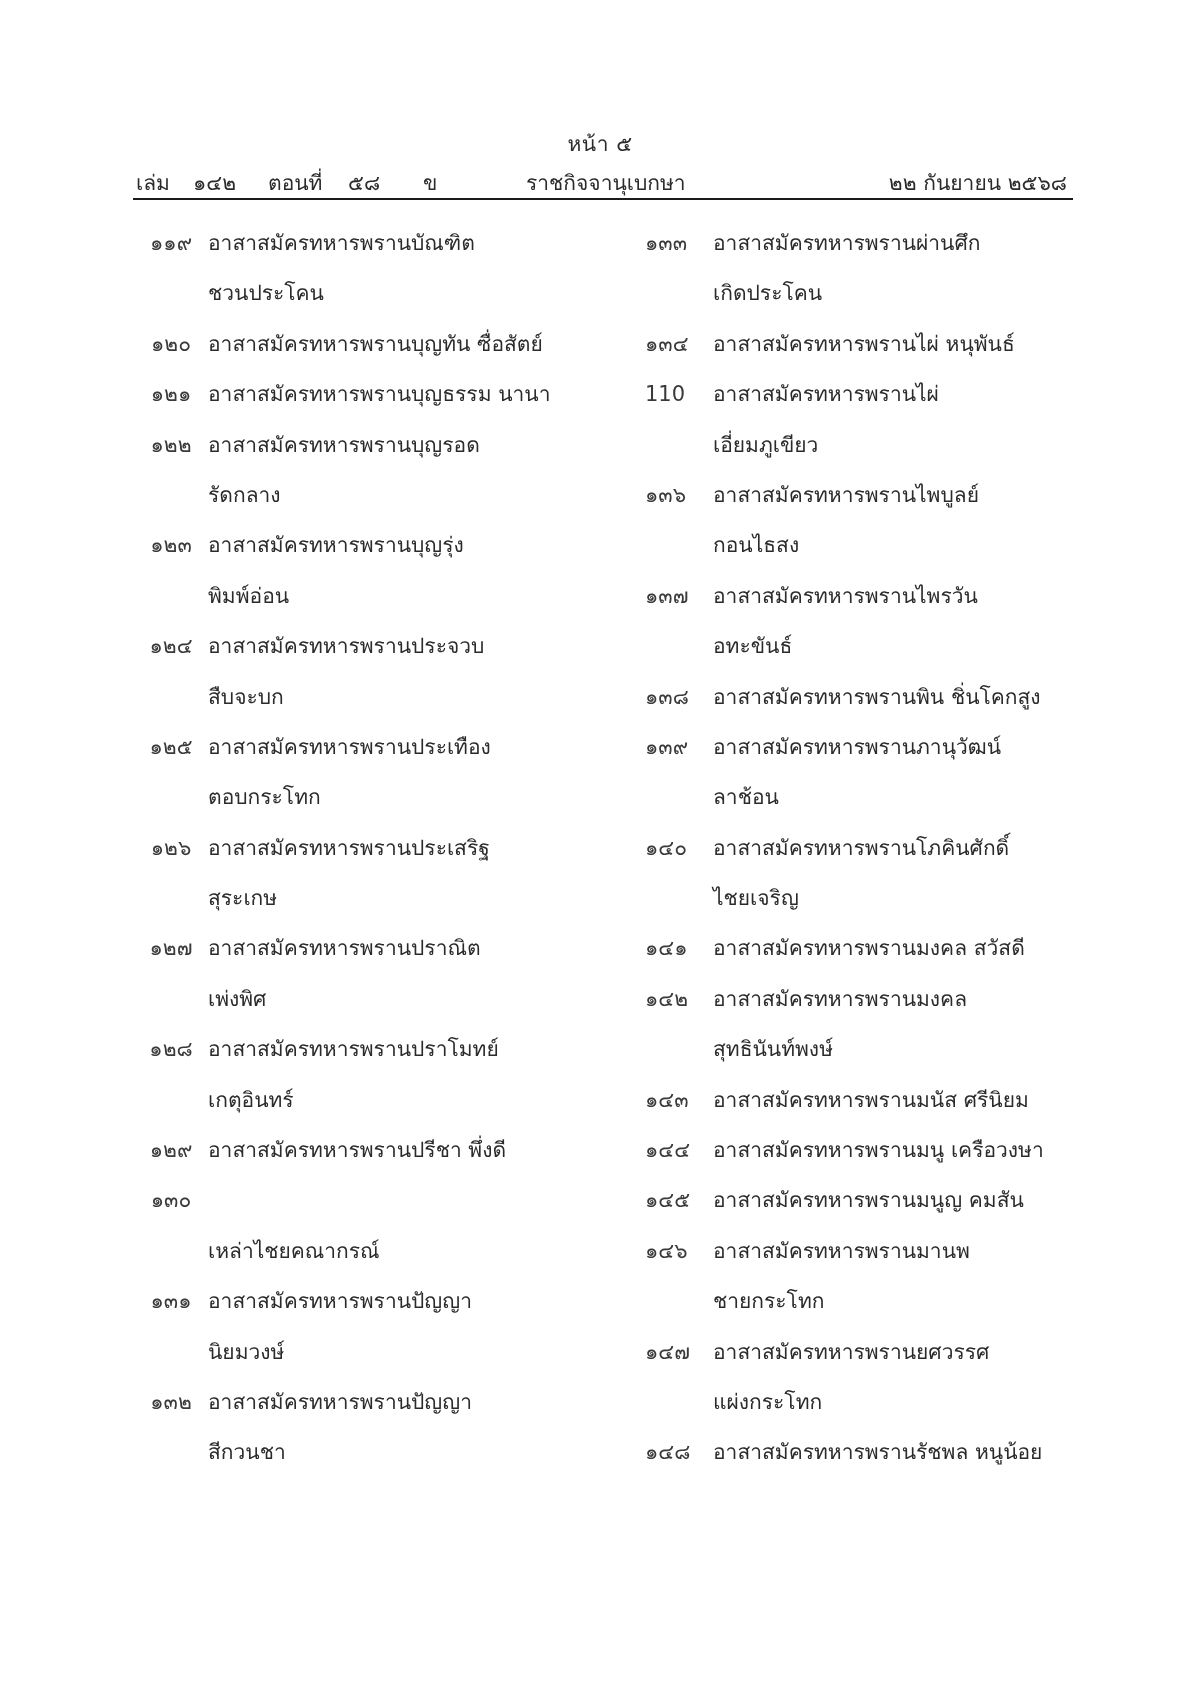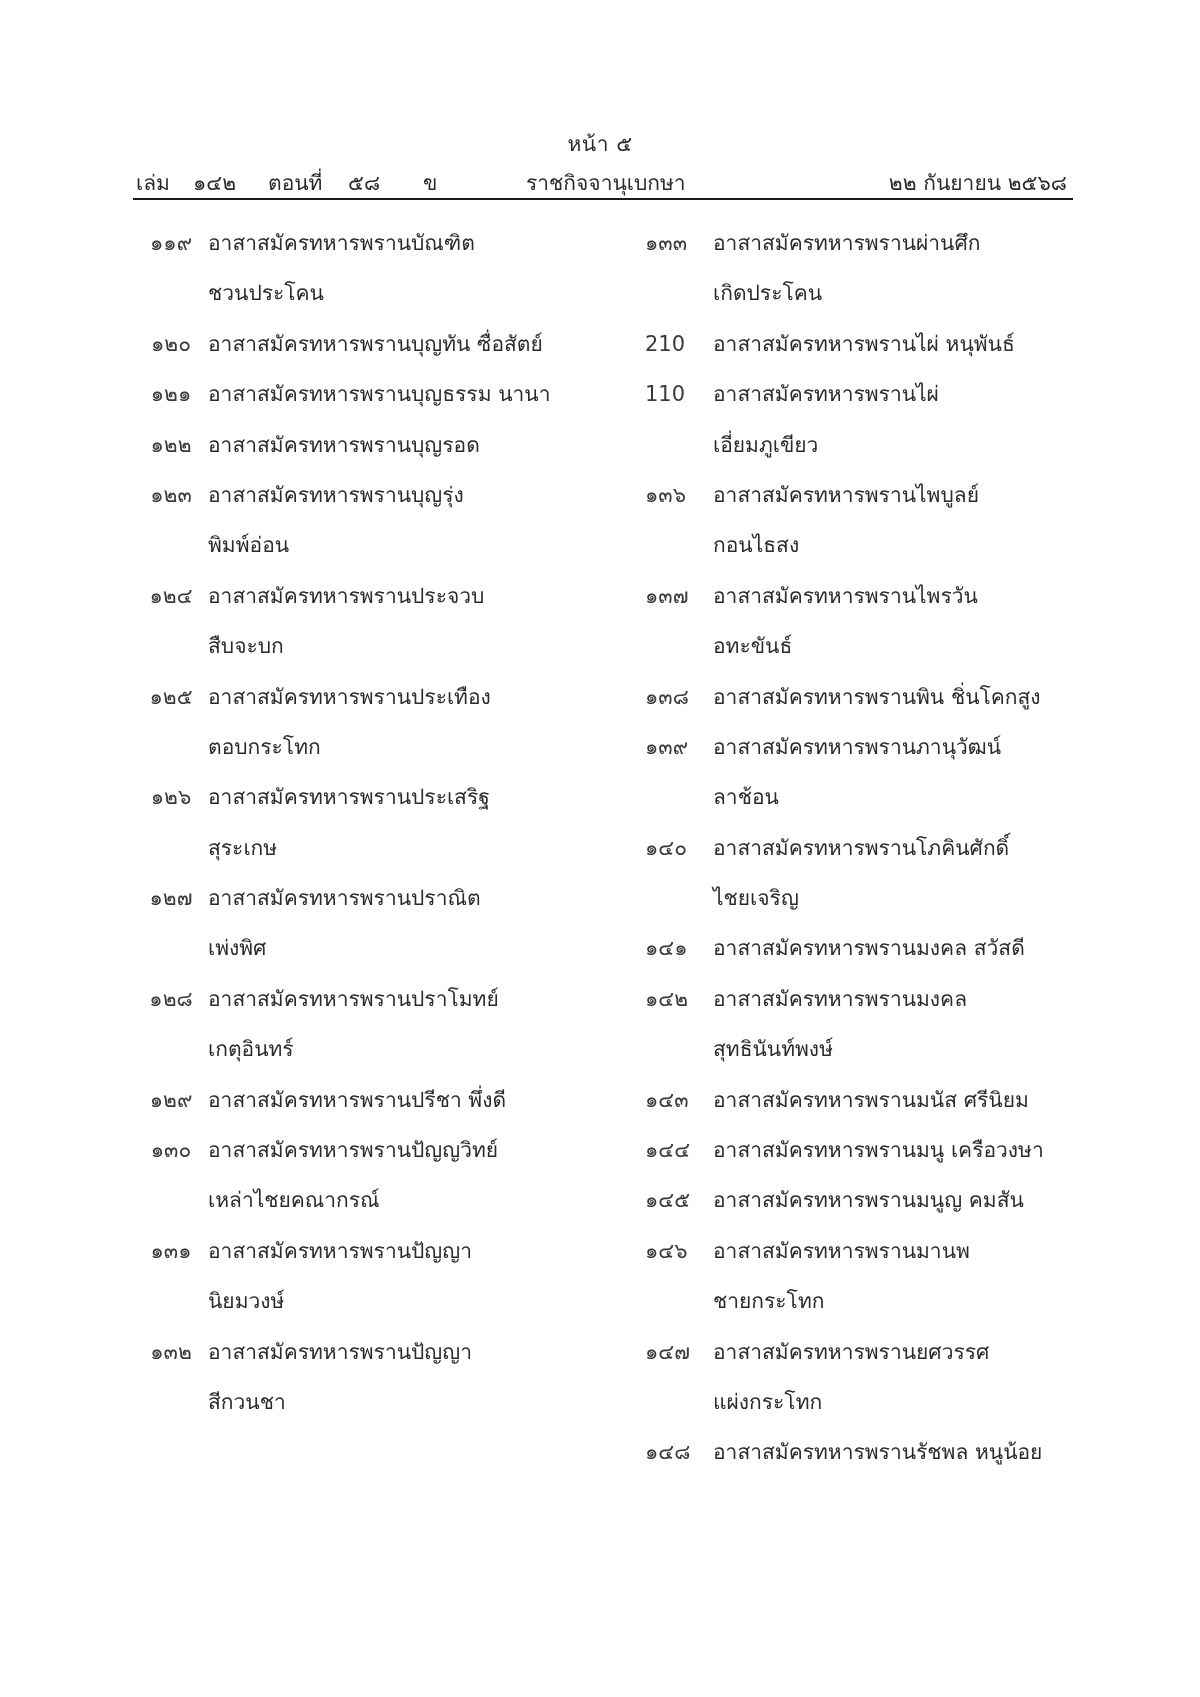--- a/index.html
+++ b/index.html
@@ -108,20 +108,23 @@
     </div>
     <div class="line">
       <span class="num">๑๒๑</span>
       <span class="txt">อาสาสมัครทหารพรานบุญธรรม  นานา</span>
     </div>
     <div class="line">
       <span class="num">๑๒๒</span>
       <span class="txt">อาสาสมัครทหารพรานบุญรอด</span>
     </div>
     <div class="line">
+      <span class="txt">รัดกลาง</span>
+    </div>
+    <div class="line">
       <span class="num">๑๒๓</span>
       <span class="txt">อาสาสมัครทหารพรานบุญรุ่ง</span>
     </div>
     <div class="line">
       <span class="txt">พิมพ์อ่อน</span>
     </div>
     <div class="line">
       <span class="num">๑๒๔</span>
       <span class="txt">อาสาสมัครทหารพรานประจวบ</span>
     </div>
@@ -155,21 +158,20 @@
     </div>
     <div class="line">
       <span class="txt">เกตุอินทร์</span>
     </div>
     <div class="line">
       <span class="num">๑๒๙</span>
       <span class="txt">อาสาสมัครทหารพรานปรีชา  พึ่งดี</span>
     </div>
     <div class="line">
       <span class="num">๑๓๐</span>
-      <span class="txt">อาสาสมัครทหารพรานปัญญวิทย์</span>
     </div>
     <div class="line">
       <span class="txt">เหล่าไชยคณากรณ์</span>
     </div>
     <div class="line">
       <span class="num">๑๓๑</span>
       <span class="txt">อาสาสมัครทหารพรานปัญญา</span>
     </div>
     <div class="line">
       <span class="txt">นิยมวงษ์</span>
@@ -184,21 +186,21 @@
   </div>
 <div class="col col-right" id="right-col">
     <div class="line">
       <span class="num">๑๓๓</span>
       <span class="txt">อาสาสมัครทหารพรานผ่านศึก</span>
     </div>
     <div class="line">
       <span class="txt">เกิดประโคน</span>
     </div>
     <div class="line">
-      <span class="num">210</span>
+      <span class="num">๑๓๔</span>
       <span class="txt">อาสาสมัครทหารพรานไผ่  หนุพันธ์</span>
     </div>
     <div class="line">
       <span class="num">110</span>
       <span class="txt">อาสาสมัครทหารพรานไผ่</span>
     </div>
     <div class="line">
       <span class="txt">เอี่ยมภูเขียว</span>
     </div>
     <div class="line">

